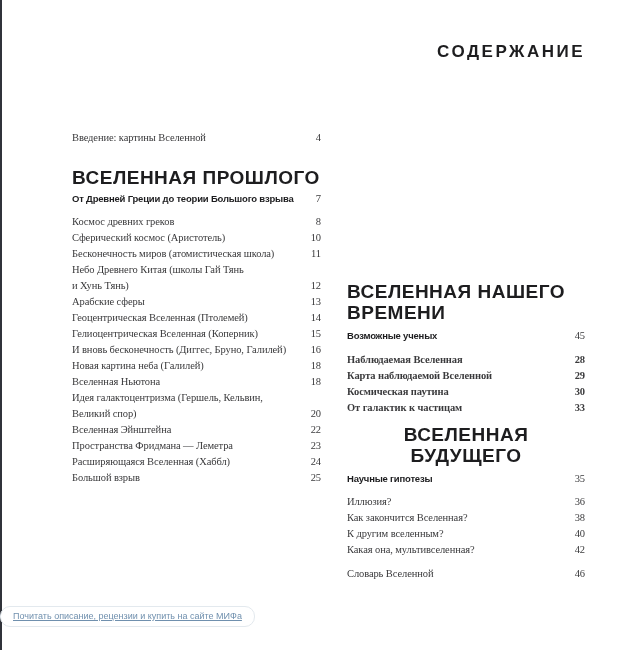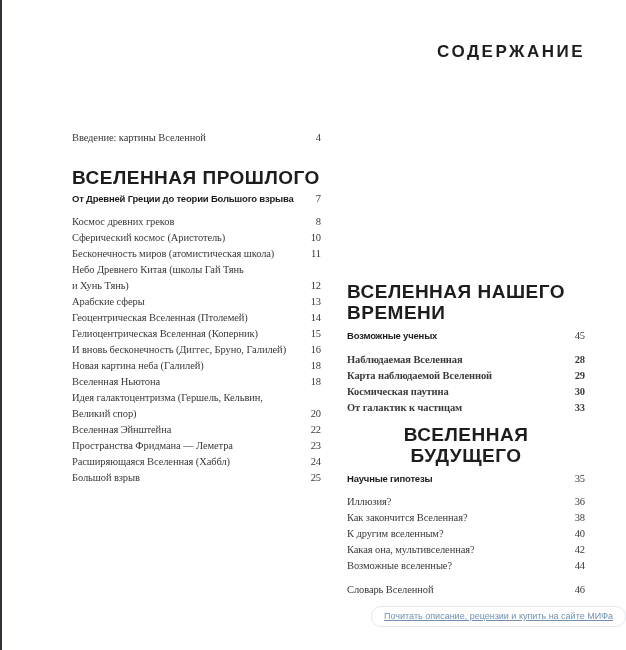--- a/index.html
+++ b/index.html
@@ -69,21 +69,21 @@
   }
   .subtitle-row .page-num { line-height: 14px; }
 
   .toc-list { margin-top: 8px; }
   .col-right .toc-list.first { margin-top: 9px; font-weight: bold; }
   .glossary-row { margin-top: 8px; }
 
   .footer {
     position: absolute; left: 0; top: 605px;
     width: 626px;
-    text-align: right;
+    text-align: left;
   }
   .footer-link {
     display: inline-block;
     font-family: "Liberation Sans", sans-serif;
     font-size: 9px;
     line-height: 11px;
     color: #7090ae;
     text-decoration: underline;
     border: 1px solid #e3e9ee;
     border-radius: 10px;
@@ -246,24 +246,20 @@
       <div class="toc-row">
         <span class="label serif">К другим вселенным?</span>
         <span class="page-num serif">40</span>
       </div>
 
       <div class="toc-row">
         <span class="label serif">Какая она, мультивселенная?</span>
         <span class="page-num serif">42</span>
       </div>
 
-      <div class="toc-row">
-        <span class="label serif">Возможные вселенные?</span>
-        <span class="page-num serif">44</span>
-      </div>
     </div>
 
   <div class="toc-row glossary-row">
     <span class="label serif">Словарь Вселенной</span>
     <span class="page-num serif">46</span>
   </div>
 </div>
 
 <div class="footer">
   <a class="footer-link" href="#">Почитать описание, рецензии и купить на сайте МИФа</a>

